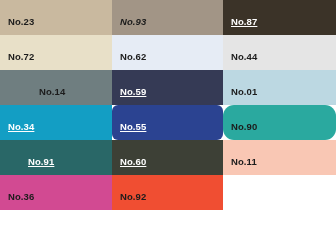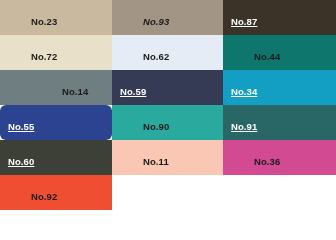--- a/index.html
+++ b/index.html
@@ -30,21 +30,21 @@
   .swatch-label {
     font-size: 9.5px;
     font-weight: bold;
     letter-spacing: 0.1px;
     line-height: 1;
     padding-left: 8px;
     padding-bottom: 9px;
     white-space: nowrap;
     -webkit-font-smoothing: antialiased;
   }
-  .swatch.dark-text .swatch-label { color: #1c1c1c; margin-left: 23px; }
+  .swatch.dark-text .swatch-label { color: #1c1c1c; }
   .swatch.light-text .swatch-label { color: #ffffff; text-decoration: underline; }
 </style>
 </head>
 <body>
 
 <div id="swatch-grid">
     <div class="swatch dark-text" style="background: rgb(201, 185, 159);">
       <span class="swatch-label">No.23</span>
     </div>
     <div class="swatch dark-text" style="background: rgb(162, 149, 134); font-style: italic;">
@@ -52,39 +52,42 @@
     </div>
     <div class="swatch light-text" style="background: rgb(59, 51, 40);">
       <span class="swatch-label">No.87</span>
     </div>
     <div class="swatch dark-text" style="background: rgb(232, 224, 200);">
       <span class="swatch-label">No.72</span>
     </div>
     <div class="swatch dark-text" style="background: rgb(230, 236, 245);">
       <span class="swatch-label">No.62</span>
     </div>
-    <div class="swatch dark-text" style="background: #0f766e;">
+    <div class="swatch dark-text" style="background: #e5e5e5;">
       <span class="swatch-label">No.44</span>
     </div>
     <div class="swatch dark-text" style="background: rgb(111, 126, 128); padding-left: 31px;">
       <span class="swatch-label">No.14</span>
     </div>
     <div class="swatch light-text" style="background: rgb(53, 58, 85);">
       <span class="swatch-label">No.59</span>
     </div>
+    <div class="swatch dark-text" style="background: rgb(188, 216, 226);">
+      <span class="swatch-label">No.01</span>
+    </div>
     <div class="swatch light-text" style="background: rgb(19, 158, 196);">
       <span class="swatch-label">No.34</span>
     </div>
     <div class="swatch light-text" style="background: rgb(43, 67, 145); border-radius: 6px;">
       <span class="swatch-label">No.55</span>
     </div>
-    <div class="swatch dark-text" style="background: rgb(42, 169, 159);">
+    <div class="swatch dark-text" style="background: rgb(42, 169, 159); border-radius: 11px;">
       <span class="swatch-label">No.90</span>
     </div>
-    <div class="swatch light-text" style="background: rgb(41, 103, 103);">
+    <div class="swatch light-text" style="background: rgb(41, 103, 103); padding-left: 20px;">
       <span class="swatch-label">No.91</span>
     </div>
     <div class="swatch light-text" style="background: rgb(61, 64, 54);">
       <span class="swatch-label">No.60</span>
     </div>
     <div class="swatch dark-text" style="background: rgb(249, 199, 180); text-align: right;">
       <span class="swatch-label">No.11</span>
     </div>
     <div class="swatch dark-text" style="background: rgb(210, 74, 146);">
       <span class="swatch-label">No.36</span>

